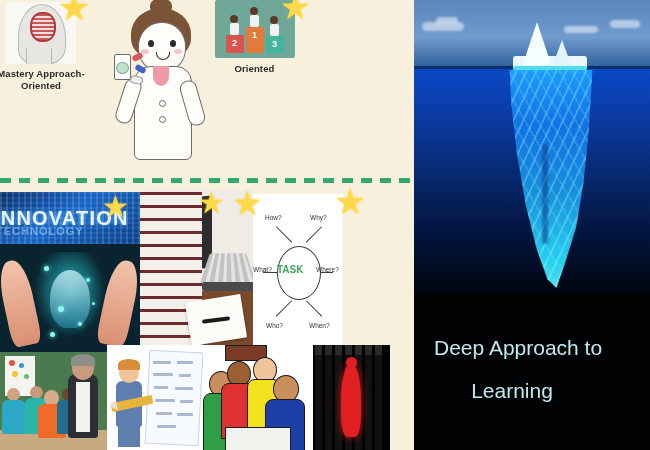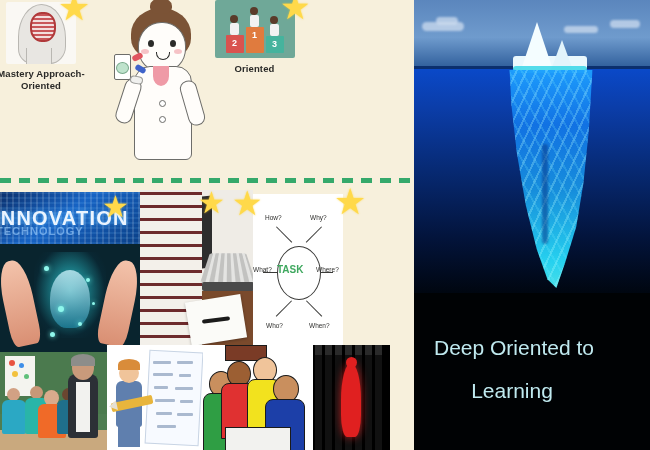--- a/index.html
+++ b/index.html
@@ -433,17 +433,17 @@
       <div class="peak p1"></div>
       <div class="peak p2"></div>
       <div class="berg-wet"></div>
     </div>
 
     <div id="berg-bottom">
       <div class="berg-tex"></div>
       <div class="berg-crack"></div>
     </div>
 
-    <div id="cap-line1" style="color:#bfe9ef;font-size:21px;">Deep Oriented to</div>
+    <div id="cap-line1" style="color:#bfe9ef;font-size:21px;">Deep Approach to</div>
     <div id="cap-line2" style="color:#bfe9ef;font-size:21px;">Learning</div>
   </div>
 
 </div>
 
 </body></html>

